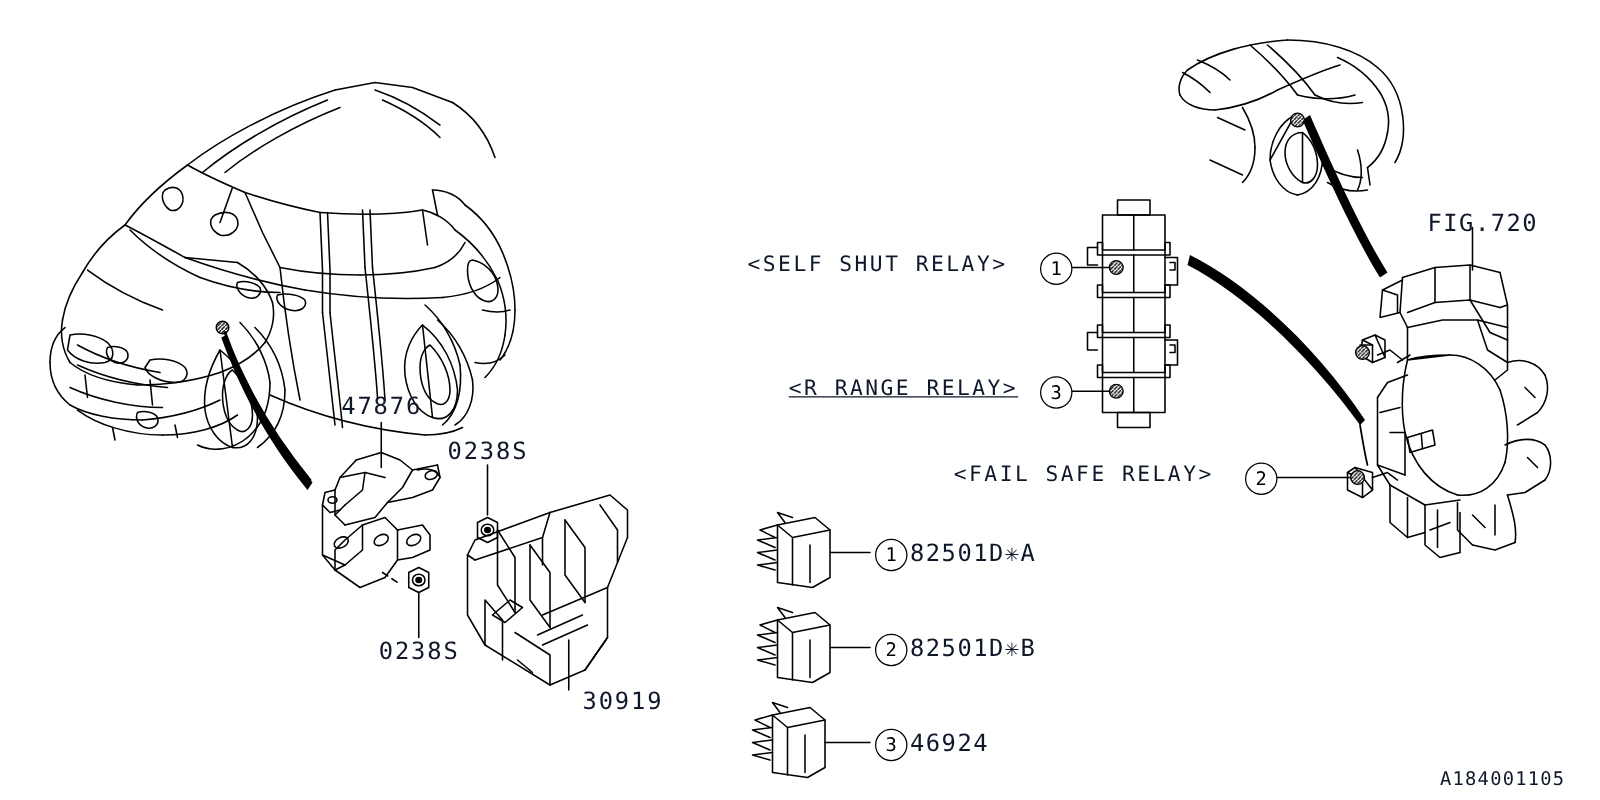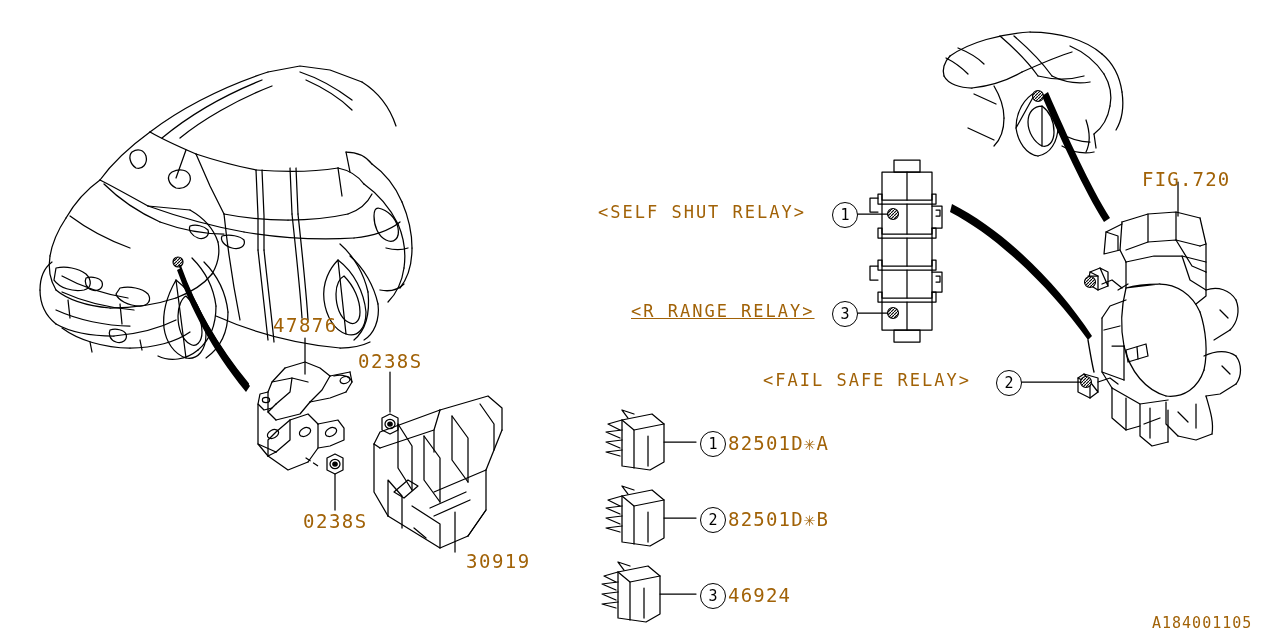--- a/index.html
+++ b/index.html
@@ -2,21 +2,21 @@
 <html><head>
 <meta charset="utf-8">
 <title>Parts Diagram</title>
 <style>
   html,body{margin:0;padding:0;background:#ffffff;}
   body{width:1280px;height:640px;overflow:hidden;
        font-family:"DejaVu Sans Mono","Liberation Mono",monospace;color:#000;}
   #sheet{position:relative;width:1280px;height:640px;background:#fff;}
   svg{display:block;}
   .lbl{position:absolute;white-space:nowrap;font-family:"DejaVu Sans Mono","Liberation Mono",monospace;
-       color:#a16207;letter-spacing:1px;}
+       color:#0f172a;letter-spacing:1px;}
   .lbl-relay{font-size:17px;letter-spacing:2.0px;}
   .lbl-part{font-size:19px;letter-spacing:1.5px;}
   .lbl-fig{font-size:19px;letter-spacing:1.2px;}
   .lbl-legend{font-size:19px;letter-spacing:1.2px;}
   .lbl-code{font-size:15px;letter-spacing:1.0px;}
   .circnum{position:absolute;width:24px;height:24px;border:1.6px solid #000;border-radius:50%;
            display:flex;align-items:center;justify-content:center;font-size:15px;
            font-family:"DejaVu Sans Mono","Liberation Mono",monospace;background:#fff;line-height:1;}
 </style>
 </head>

